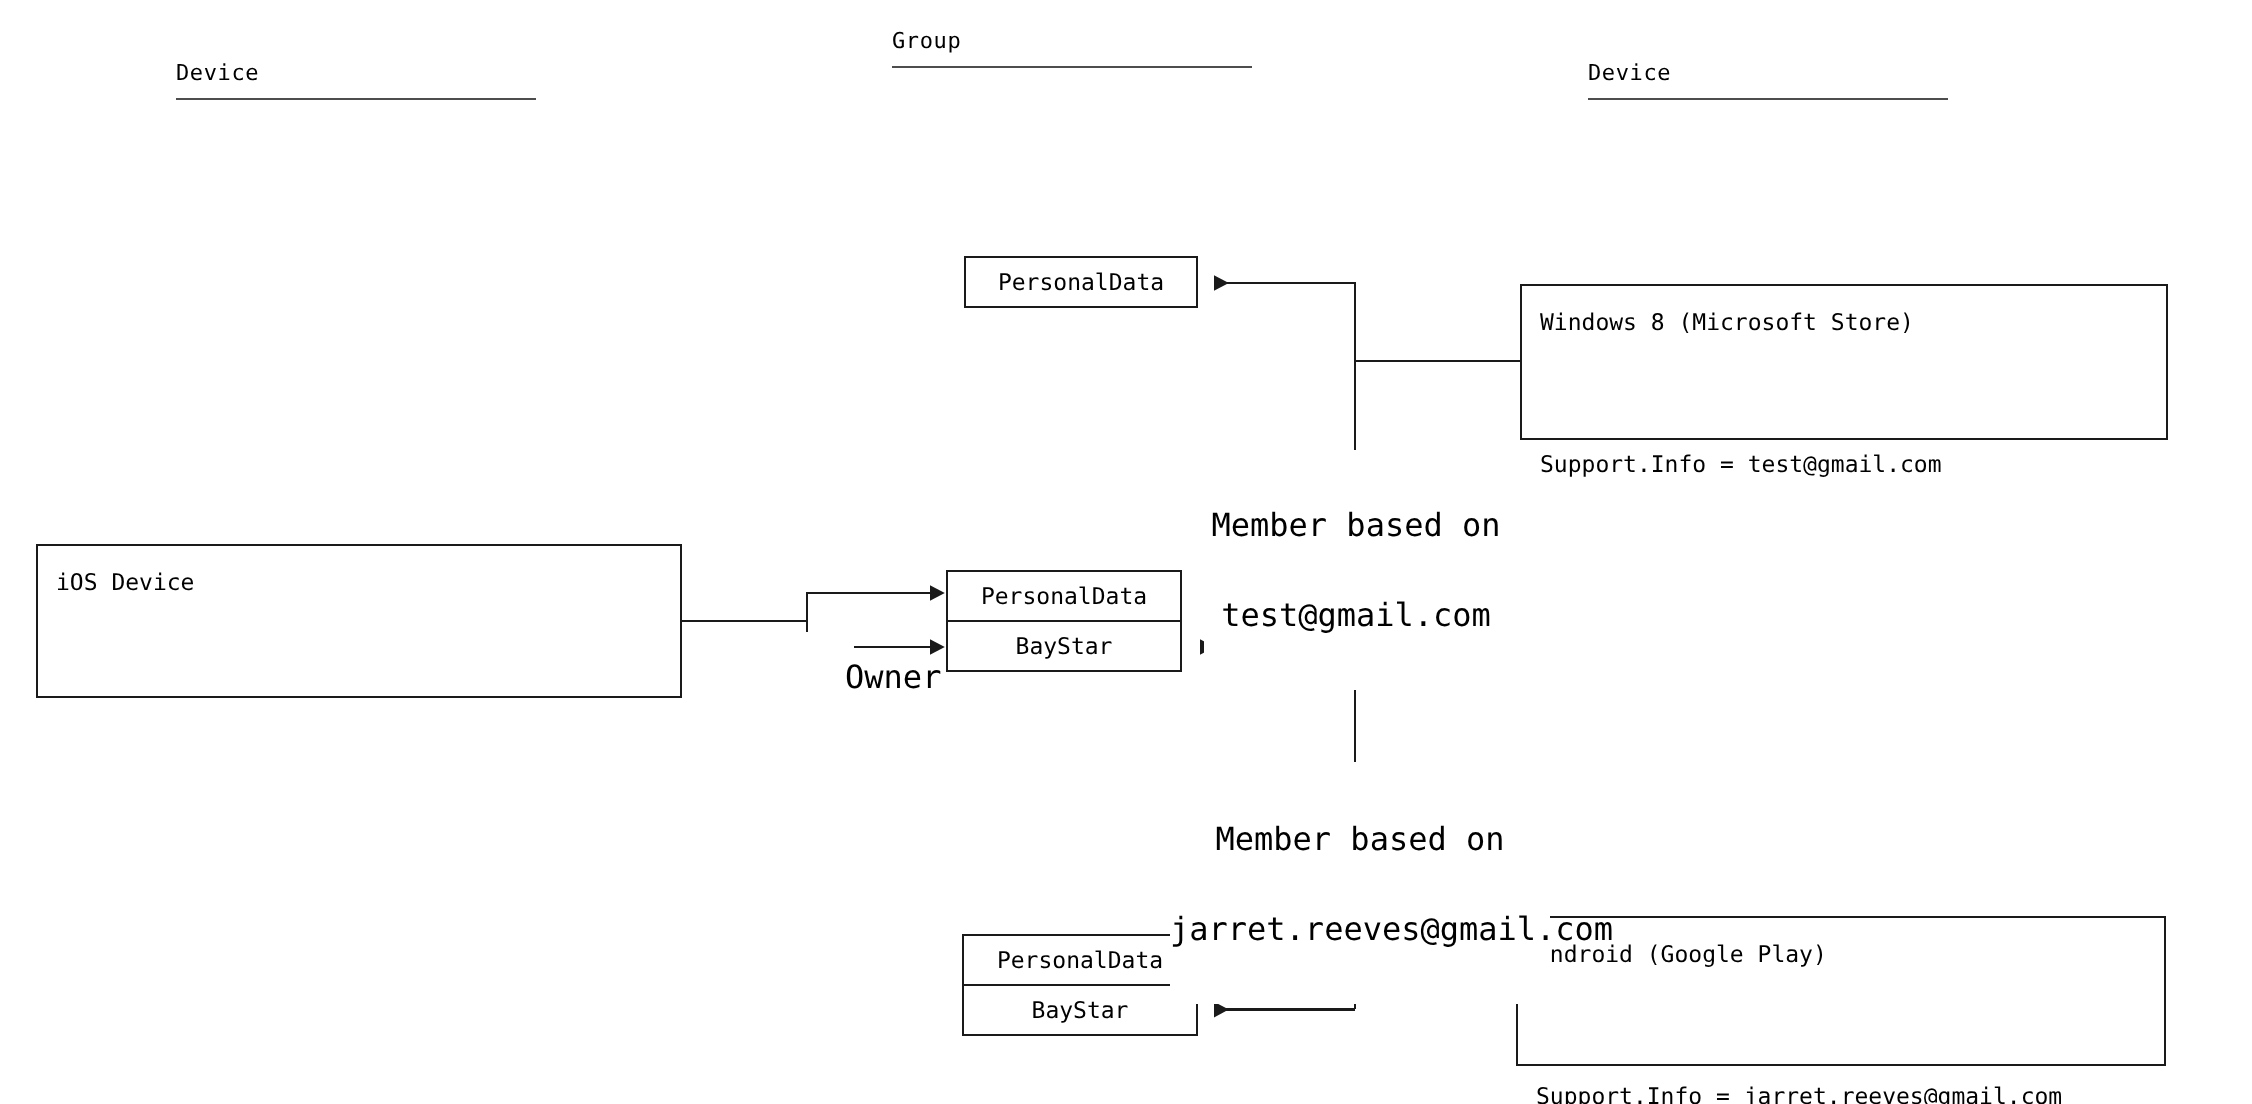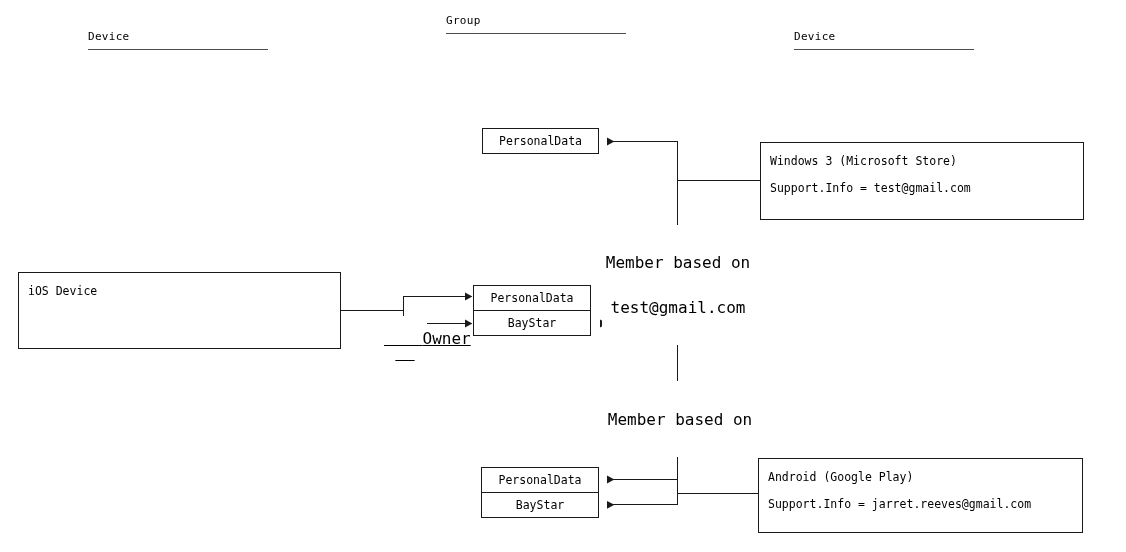--- a/index.html
+++ b/index.html
@@ -34,21 +34,21 @@
     background:#ffffff;
     box-sizing:border-box;
     font-size:11.5px;
     line-height:16px;
   }
   .node.device{
     padding:10px 10px 10px 9px;
   }
   .node.device .title{white-space:nowrap;}
   .node.device .gap{height:11px;}
-  .node.device .attr{white-space:nowrap;}
+  .node.device .attr{white-space:nowrap;margin-top:44px;}
 
   .node.table{
     display:flex;
     flex-direction:column;
     padding:0;
     justify-content:flex-end;
   }
   .node.table .row{
     flex:1 1 auto;
     display:flex;
@@ -63,21 +63,20 @@
     position:absolute;
     font-size:16px;
     line-height:15px;
     white-space:pre;
     text-align:center;
     background:#ffffff;
   }
   .edge-label.owner{
     background:#ffffff;
     padding:0 1px;
-    text-decoration:underline;
   }
 </style>
 </head>
 <body>
 
 <div id="stage">
 
   <div class="col-header" style="left:88px;top:30px;width:180px;">
     <span class="htext">Device</span>
     <span class="hrule"></span>
@@ -127,21 +126,21 @@
       <path d="M403.5,323.5 L465,323.5" marker-end="url(#arrowR)"></path>
 
     </g>
   </svg>
 
   <div class="node table" style="left:482px;top:128px;width:117px;height:26px;">
     <div class="row">PersonalData</div>
   </div>
 
   <div class="node device" style="left:760px;top:142px;width:324px;height:78px;">
-    <div class="title">Windows 3 (Microsoft Store)</div>
+    <div class="title">Windows 8 (Microsoft Store)</div>
     <div class="gap"></div>
     <div class="attr">Support.Info = test@gmail.com</div>
   </div>
 
   <div class="node device" style="left:18px;top:272px;width:323px;height:77px;">
     <div class="title">iOS Device</div>
     <div class="gap"></div>
   </div>
 
   <div class="node table" style="left:473px;top:285px;width:118px;height:51px;">
@@ -164,15 +163,16 @@
     <span>Owner</span>
   </div>
 
   <div class="edge-label" style="left:602px;top:225px;width:152px;">
     <div>Member based on</div>
     <div>test@gmail.com</div>
   </div>
 
   <div class="edge-label" style="left:585px;top:382px;width:190px;">
     <div>Member based on</div>
+    <div>jarret.reeves@gmail.com</div>
   </div>
 
 </div>
 
 </body></html>

